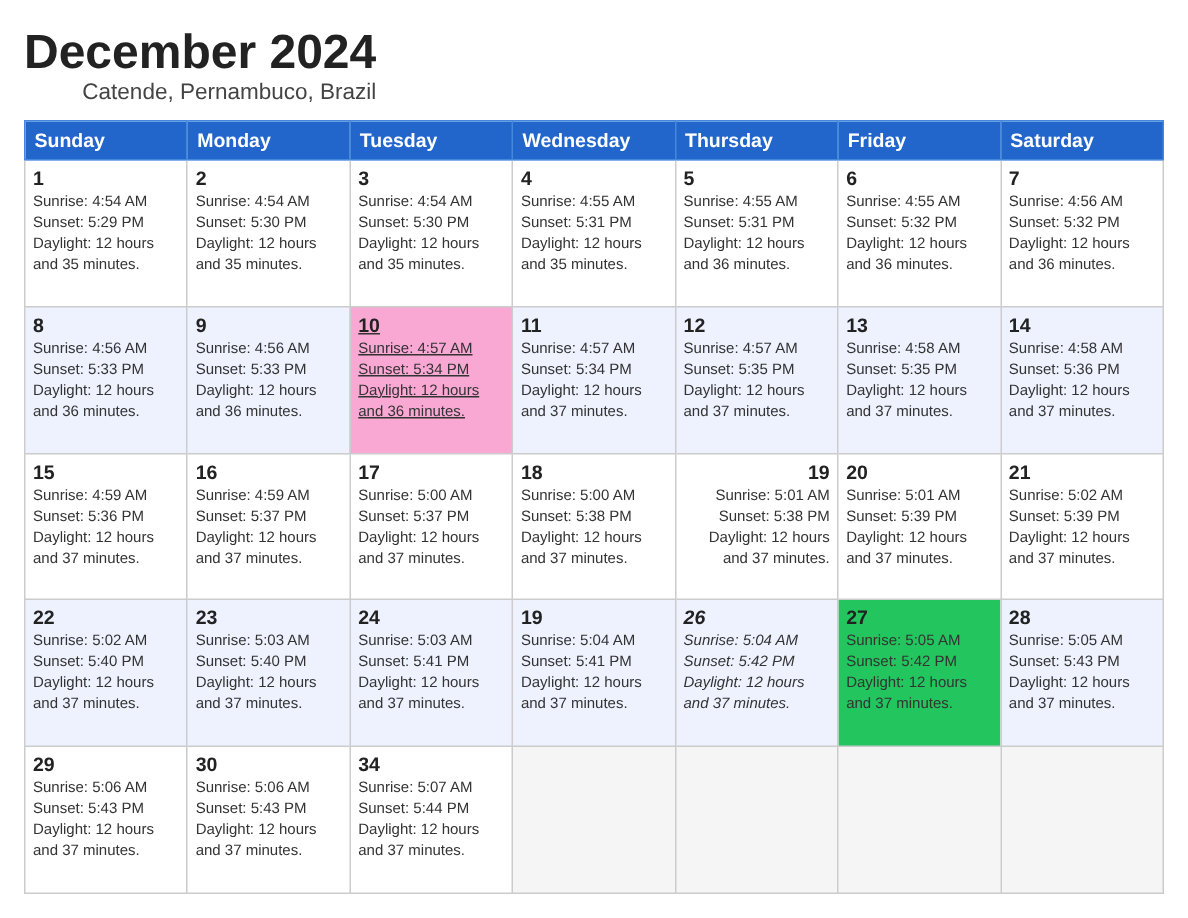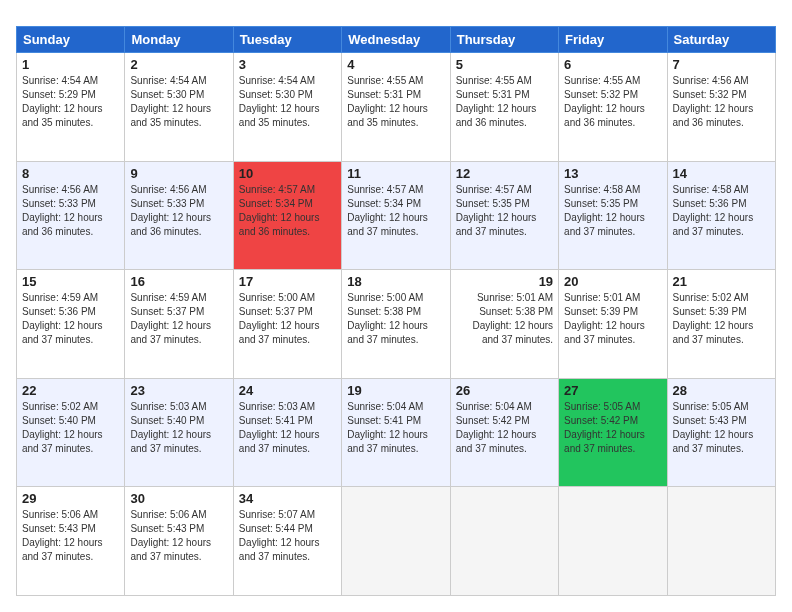--- a/index.html
+++ b/index.html
@@ -85,20 +85,24 @@
     .week-row:nth-child(4n+5) td:not(.empty) { background: #fff; }
     .week-row:nth-child(4n+7) td:not(.empty) { background: #f0f4ff; }
     .week-row:nth-child(4n+9) td:not(.empty) { background: #fff; }
     .week-row:nth-child(4n+11) td:not(.empty) { background: #f0f4ff; }
   </style>
 </head>
 <body>
 
 <div class="page">
   <div class="header">
+    <div class="title-area">
+      <div class="main-title">December 2024</div>
+      <div class="sub-title">Catende, Pernambuco, Brazil</div>
+    </div>
   </div>
 
   <table class="calendar">
     <thead>
       <tr>
         <th>Sunday</th>
         <th>Monday</th>
         <th>Tuesday</th>
         <th>Wednesday</th>
         <th>Thursday</th>
@@ -166,21 +170,21 @@
 Daylight: 12 hours
 and 36 minutes.</div>
           </td>
           <td style="background: rgb(238, 242, 255);">
             <span class="day-num">9</span>
             <div class="day-info" style="white-space: pre-line;">Sunrise: 4:56 AM
 Sunset: 5:33 PM
 Daylight: 12 hours
 and 36 minutes.</div>
           </td>
-          <td style="background: #ef4444;">
+          <td style="background: #f9a8d4; text-decoration: underline;">
             <span class="day-num">10</span>
             <div class="day-info" style="white-space: pre-line;">Sunrise: 4:57 AM
 Sunset: 5:34 PM
 Daylight: 12 hours
 and 36 minutes.</div>
           </td>
           <td style="background: rgb(238, 242, 255);">
             <span class="day-num">11</span>
             <div class="day-info" style="white-space: pre-line;">Sunrise: 4:57 AM
 Sunset: 5:34 PM
@@ -282,21 +286,21 @@
 Daylight: 12 hours
 and 37 minutes.</div>
           </td>
           <td style="background: rgb(238, 242, 255);">
             <span class="day-num">19</span>
             <div class="day-info" style="white-space: pre-line;">Sunrise: 5:04 AM
 Sunset: 5:41 PM
 Daylight: 12 hours
 and 37 minutes.</div>
           </td>
-          <td style="background: rgb(238, 242, 255);">
+          <td style="background: rgb(238, 242, 255); font-style: italic;">
             <span class="day-num">26</span>
             <div class="day-info" style="white-space: pre-line;">Sunrise: 5:04 AM
 Sunset: 5:42 PM
 Daylight: 12 hours
 and 37 minutes.</div>
           </td>
           <td style="background: #22c55e;">
             <span class="day-num">27</span>
             <div class="day-info" style="white-space: pre-line;">Sunrise: 5:05 AM
 Sunset: 5:42 PM

